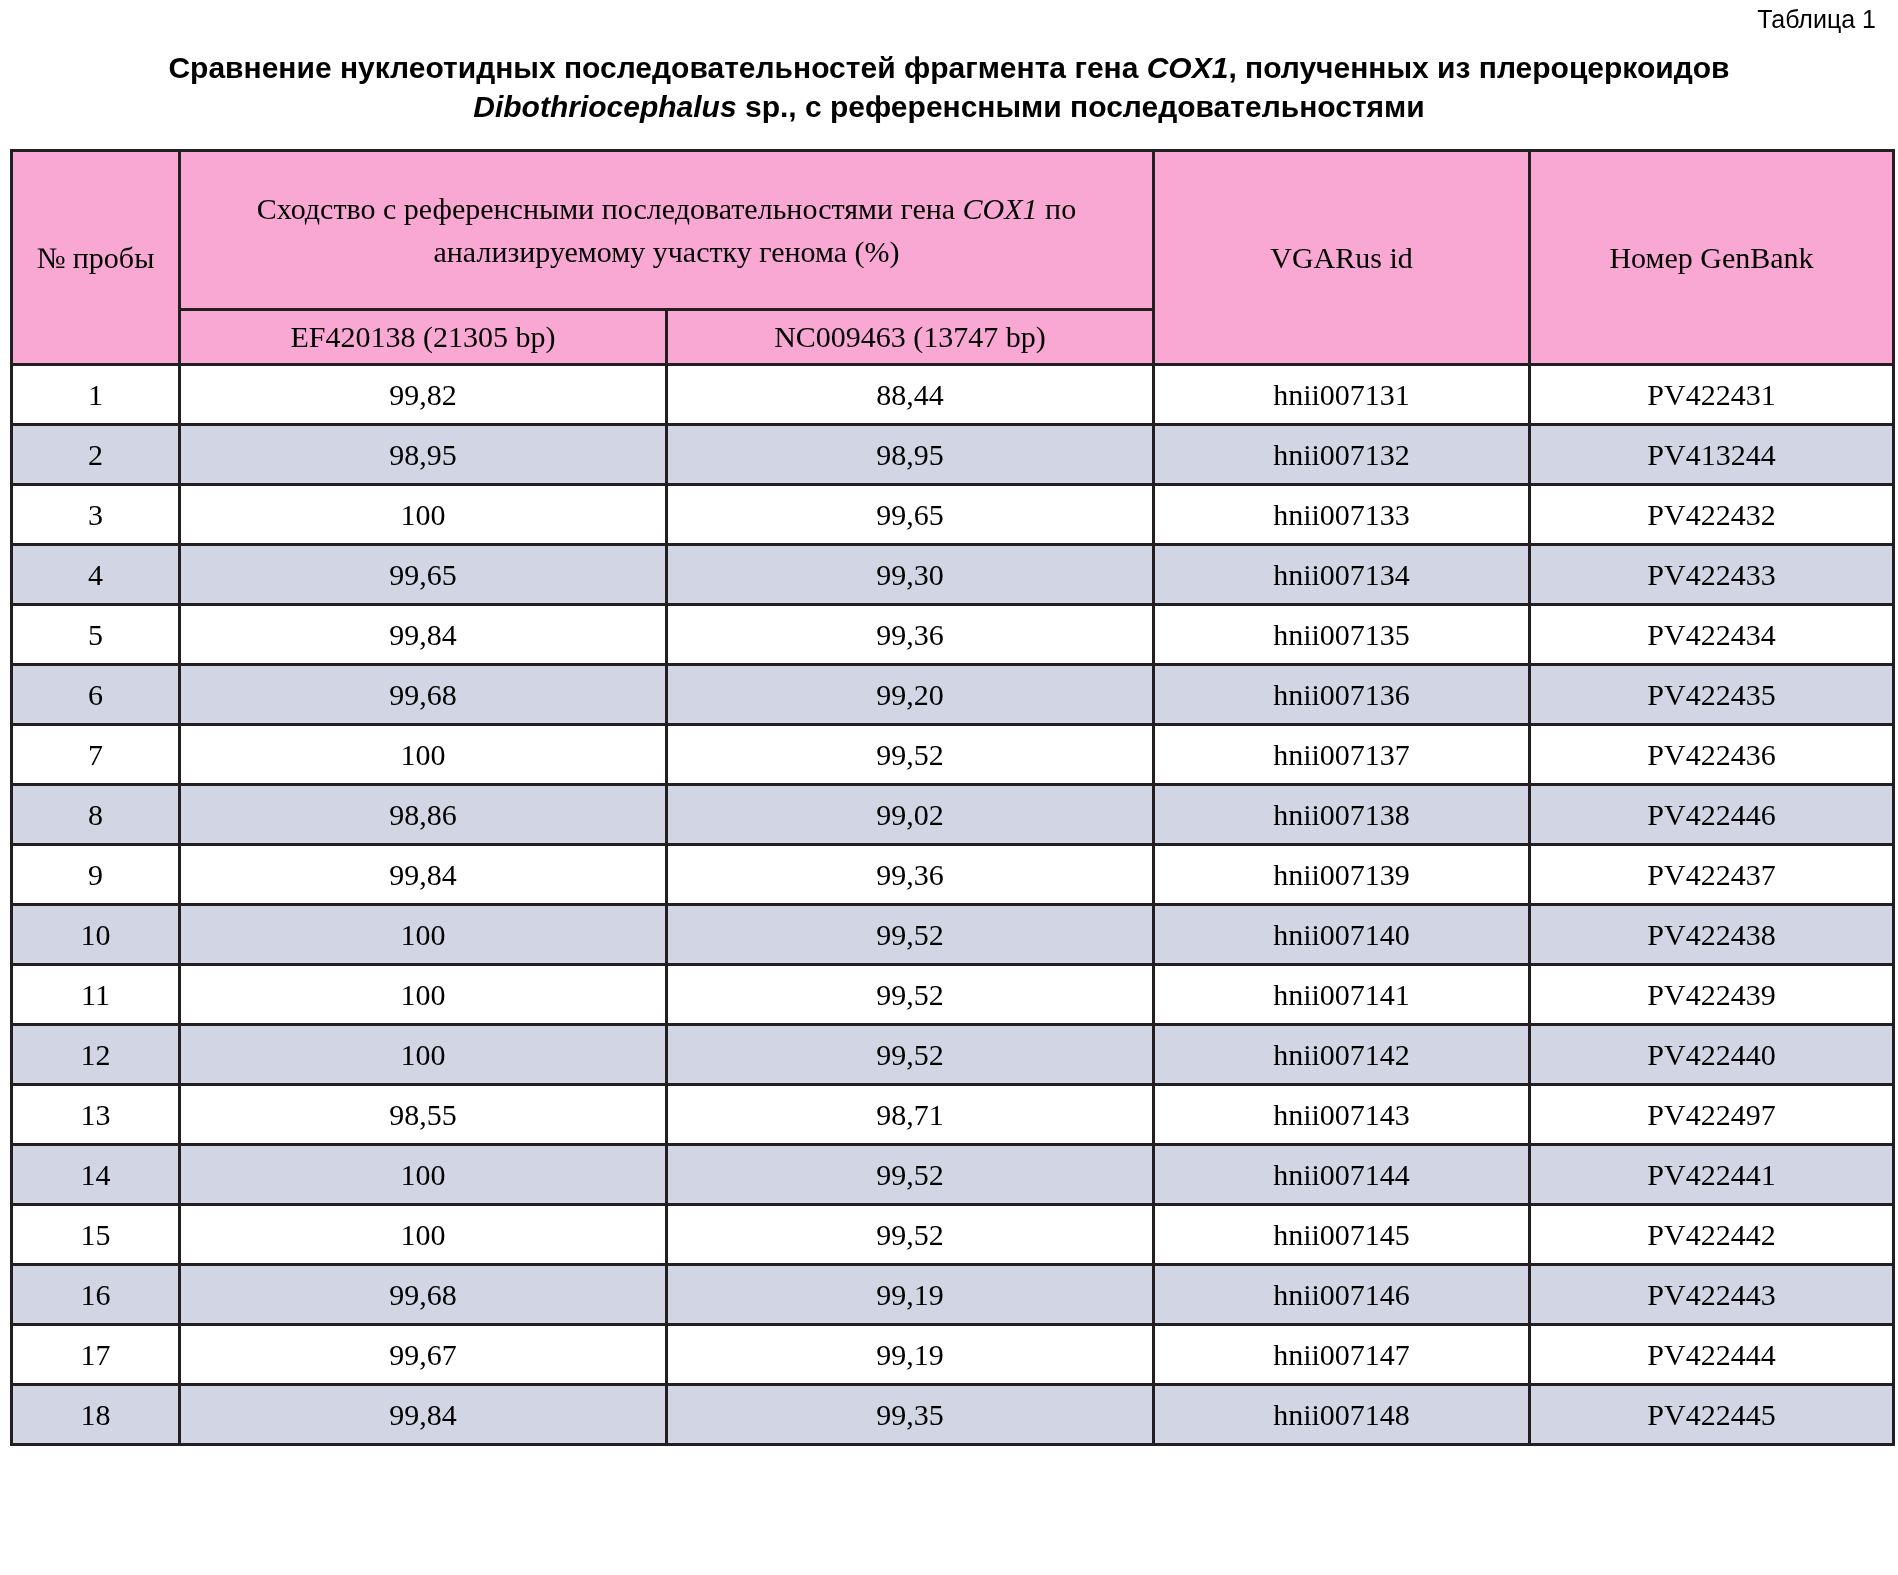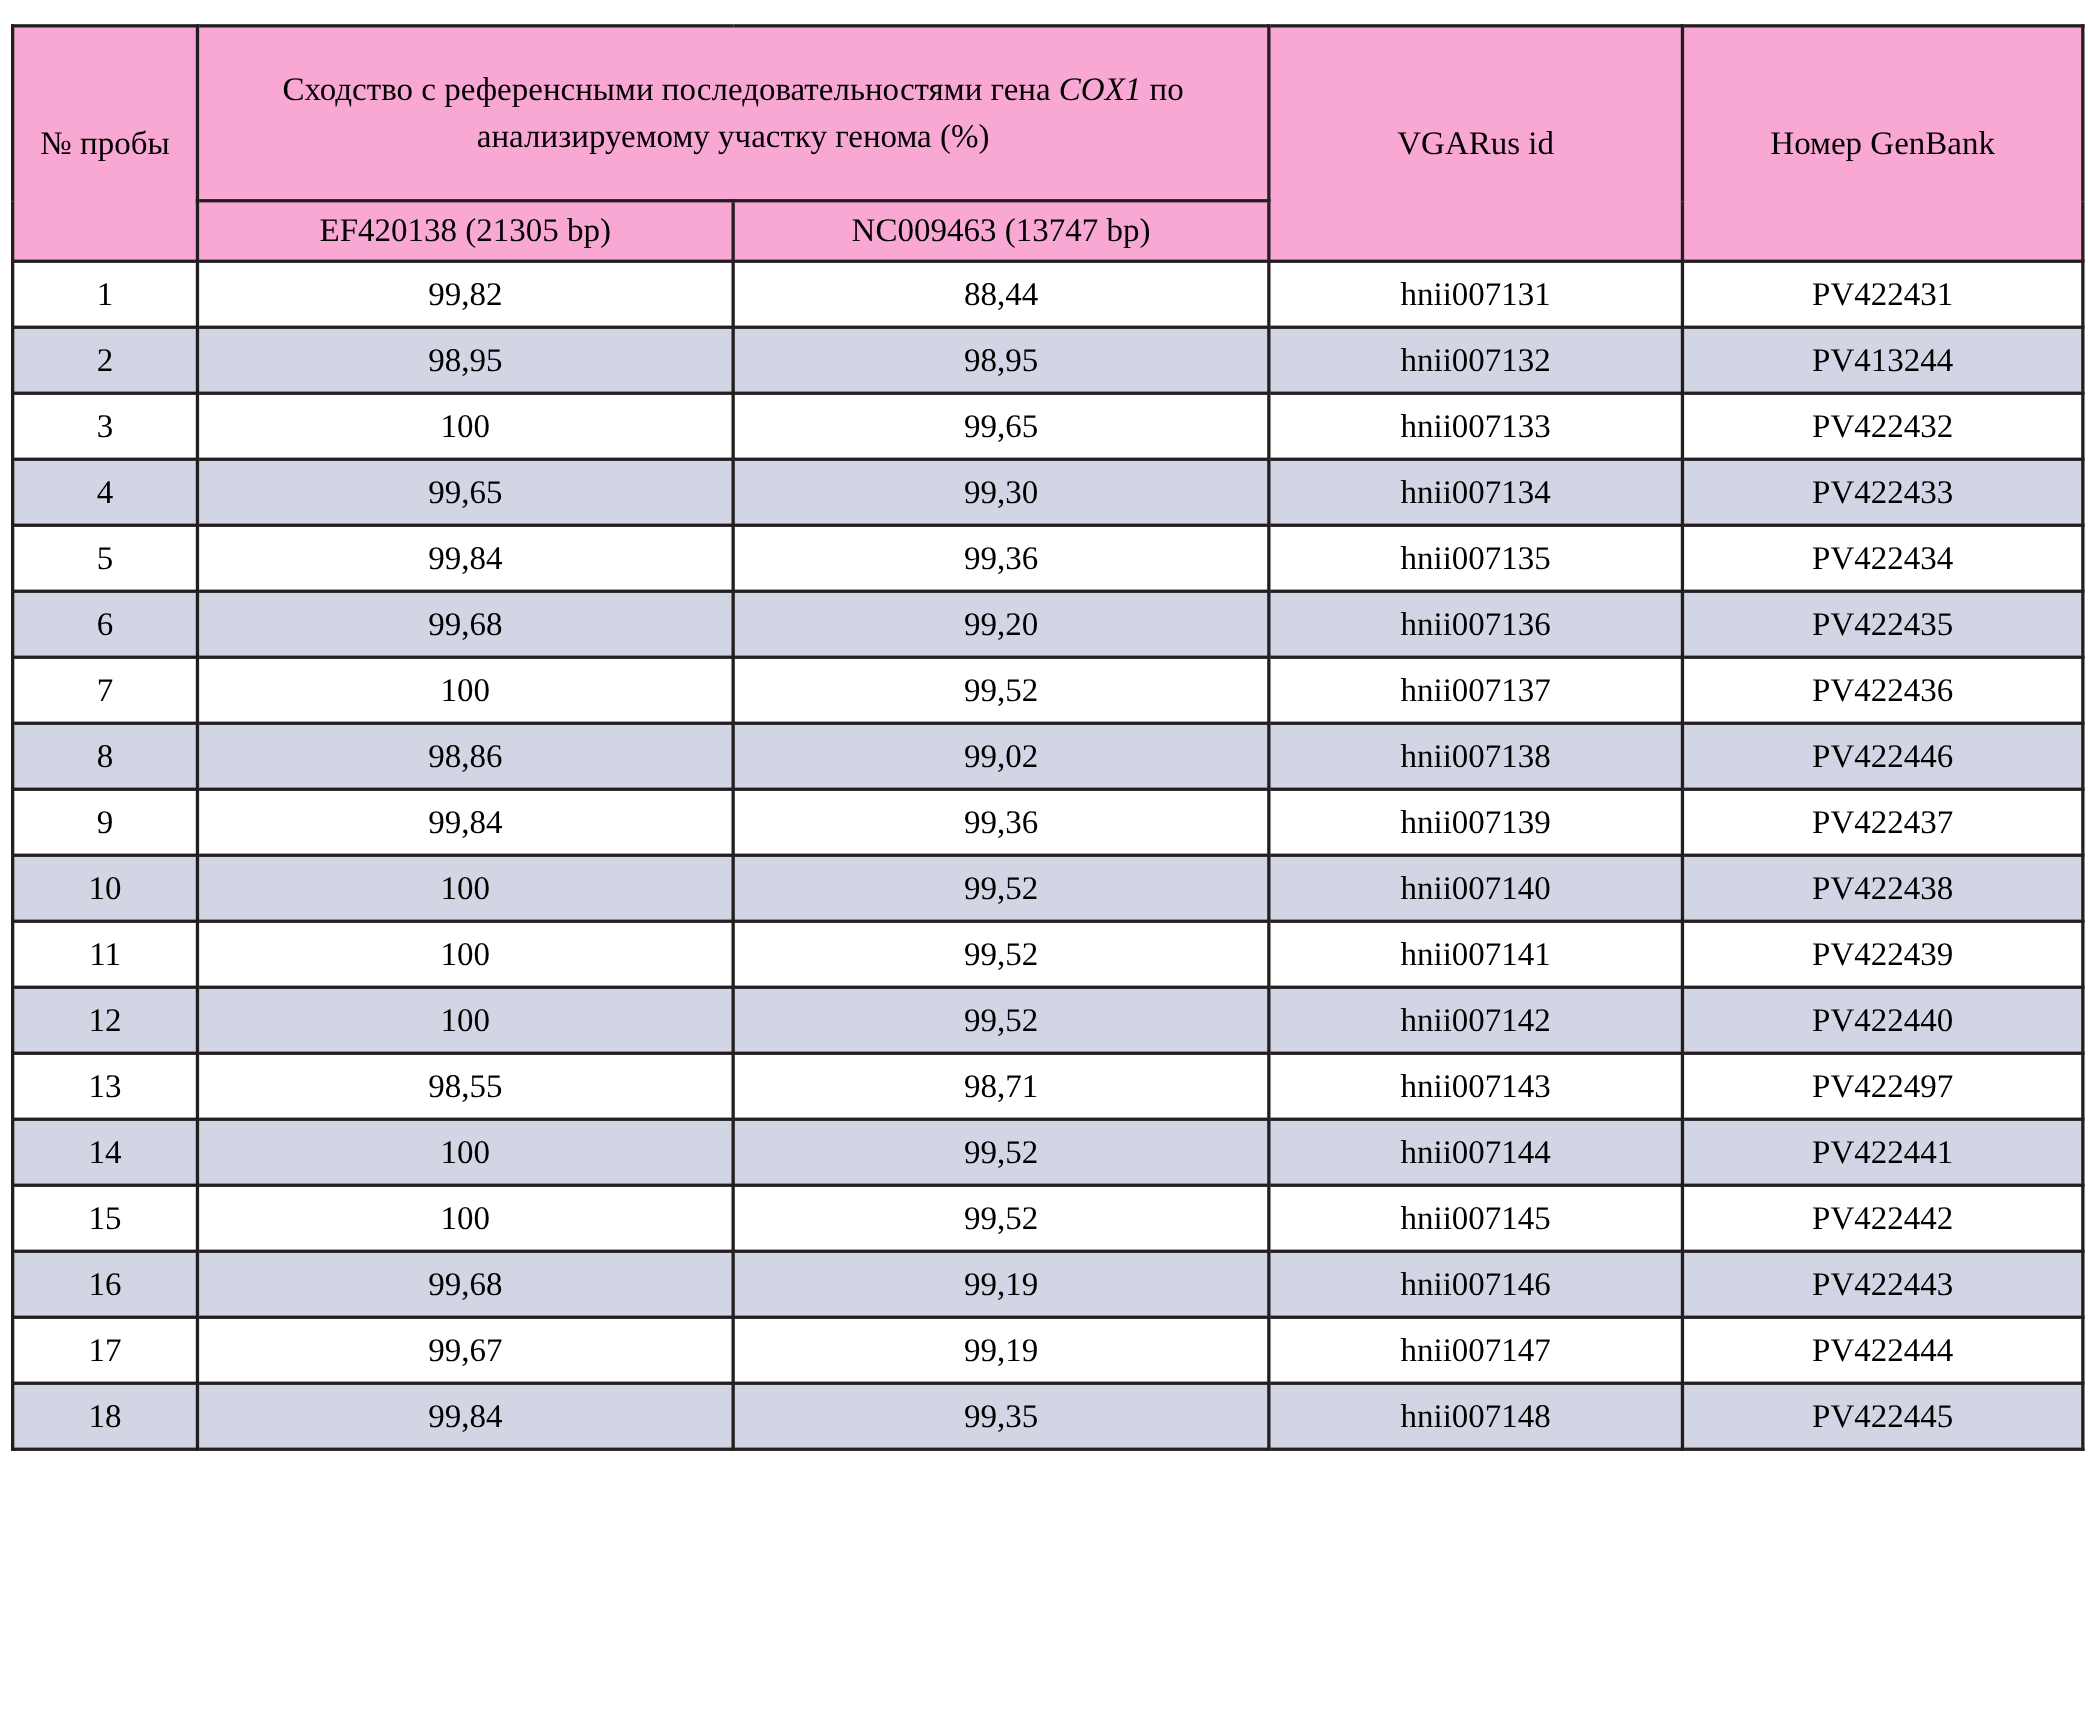--- a/index.html
+++ b/index.html
@@ -91,21 +91,25 @@
   col.c-ef    { width: 487px; }
   col.c-nc    { width: 487px; }
   col.c-vga   { width: 376px; }
   col.c-gb    { width: 364px; }
 </style>
 </head>
 <body>
 
 <div class="page">
 
-
+  <div class="caption-tag tag-ru">Таблица 1</div>
+
+  <div class="caption-title ru">
+    <span>Сравнение нуклеотидных последовательностей фрагмента гена </span><i>COX1</i><span>, полученных из плероцеркоидов </span><i>Dibothriocephalus</i><span> sp., с референсными последовательностями</span>
+  </div>
 
 
 
   <table class="main">
     <colgroup>
       <col class="c-num">
         <col class="c-ef">
         <col class="c-nc">
         <col class="c-vga">
         <col class="c-gb">

